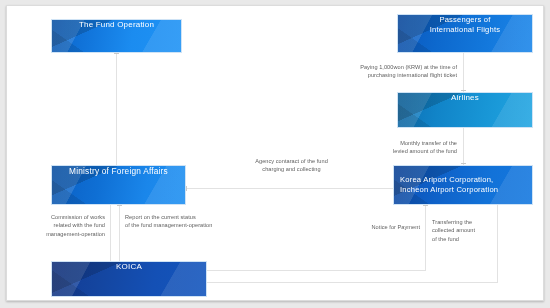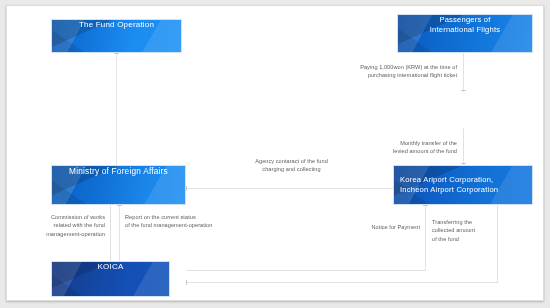--- a/index.html
+++ b/index.html
@@ -95,31 +95,34 @@
 
       <div class="node g-bright" style="left:44px;top:13px;width:131px;height:34px;font-size:8px;">
         <span class="lbl">The Fund Operation</span>
       </div>
 
       <div class="node g-strong" style="left:390px;top:8px;width:136px;height:39px;font-size:7.6px;white-space:pre-line;">
         <span class="lbl">Passengers of
 International Flights</span>
       </div>
 
+      <div class="node g-teal" style="left:390px;top:86px;width:136px;height:36px;font-size:8px;">
+        <span class="lbl">Airlines</span>
+      </div>
 
       <div class="node g-mid" style="left:44px;top:159px;width:135px;height:40px;font-size:8.3px;">
         <span class="lbl">Ministry of Foreign Affairs</span>
       </div>
 
       <div class="node g-royal" style="left:386px;top:159px;width:140px;height:40px;font-size:7.6px;flex-direction:column;">
         <span class="lbl">Korea Ariport Corporation,</span>
         <span class="lbl">Incheon Airport Corporation</span>
       </div>
 
-      <div class="node g-deep" style="left:44px;top:255px;width:119px;height:36px;font-size:8px;">
+      <div class="node g-deep" style="left:44px;top:255px;width:156px;height:36px;font-size:8px;">
         <span class="lbl">KOICA</span>
       </div>
 
       <div class="cap" style="left:325px;top:57px;width:125px;text-align:right;">Paying 1,000won (KRW) at the time of
 purchasing international flight ticket</div>
 
       <div class="cap" style="left:373px;top:133px;width:77px;text-align:right;">Monthly transfer of the
 levied amount of the fund</div>
 
       <div class="cap" style="left:222px;top:151px;width:125px;">Agency contaract of the fund

